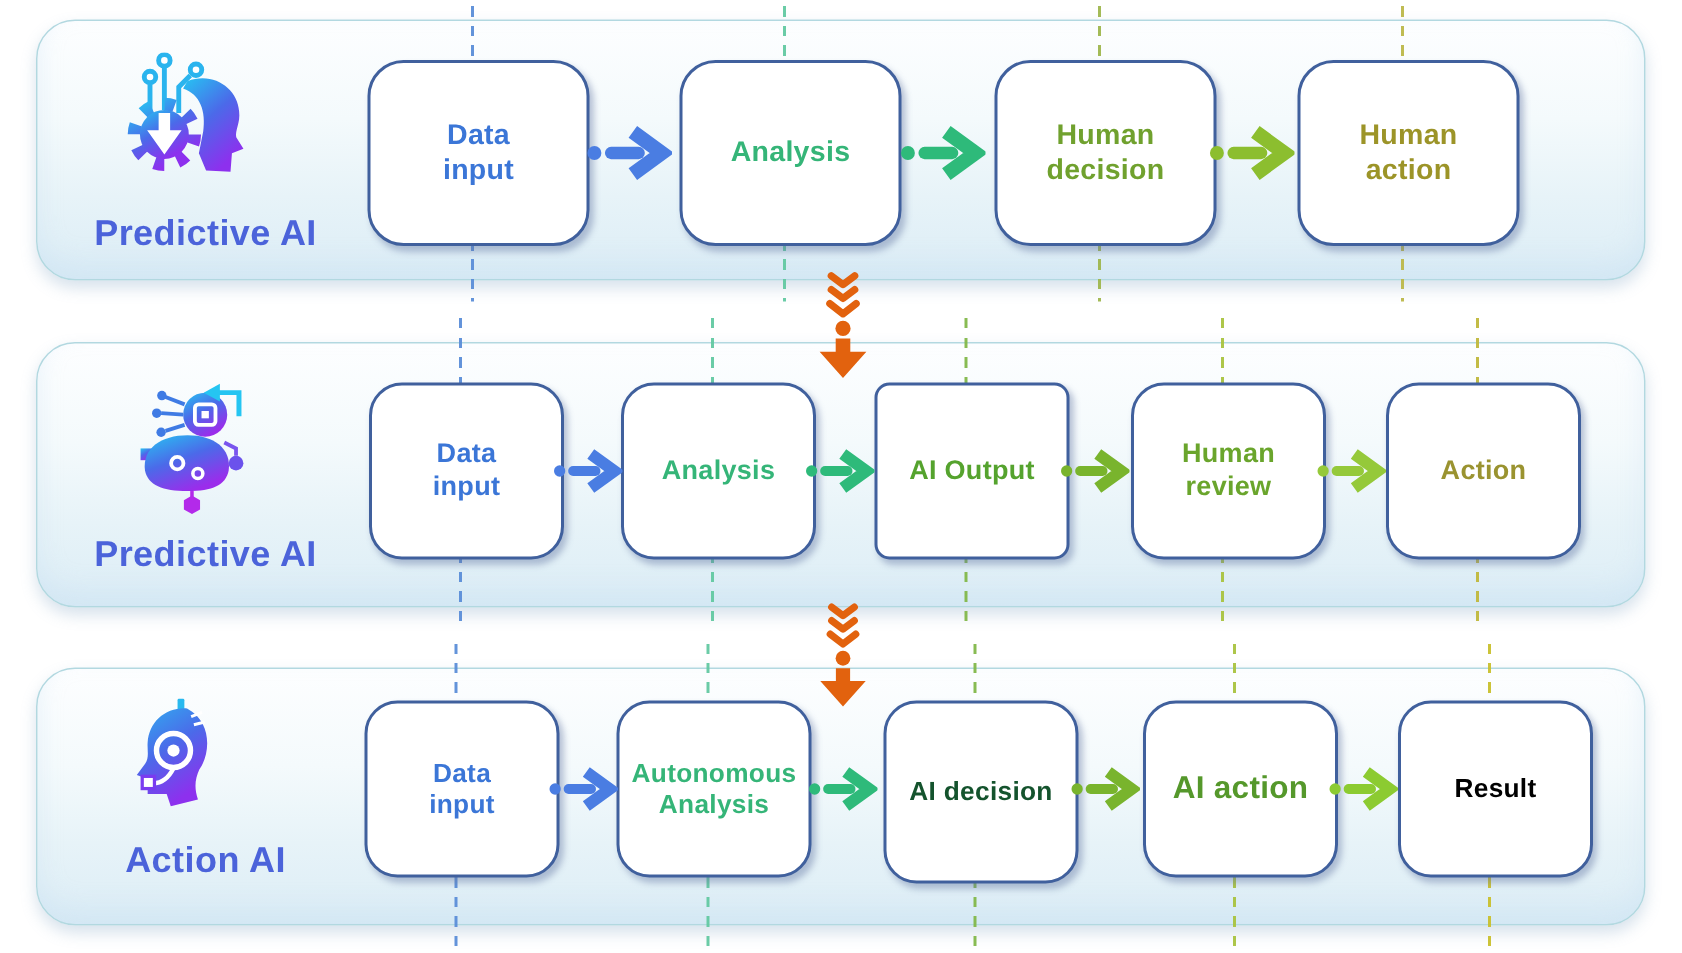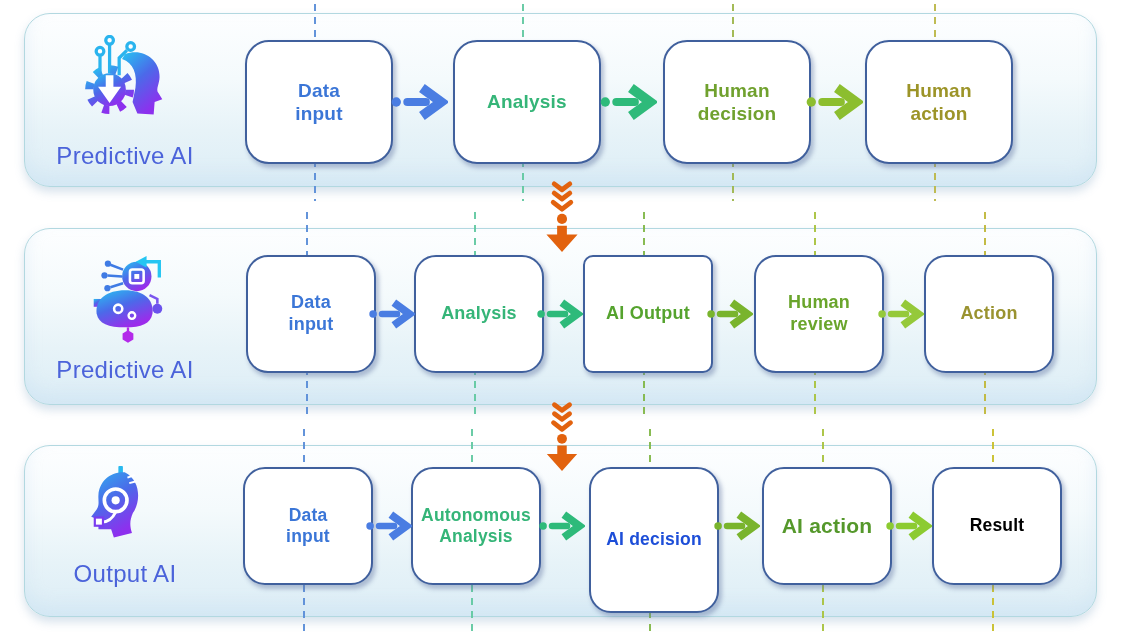--- a/index.html
+++ b/index.html
@@ -12,21 +12,21 @@
     background:linear-gradient(180deg,#fdfeff 0%,#f4fafc 38%,#e7f3f8 68%,#dcedf6 100%);
     box-shadow:0 5px 10px rgba(110,150,185,.28), inset 0 -10px 16px rgba(195,222,240,.35);
   }
   .guide{position:absolute;width:2px;z-index:1;opacity:.95;}
   .step-box{
     position:absolute;background:#ffffff;border:2px solid #40609d;z-index:2;
     box-shadow:2.5px 3.5px 4px rgba(95,115,160,.42);
     display:flex;align-items:center;justify-content:center;text-align:center;
     font-weight:bold;white-space:pre-line;line-height:1.22;letter-spacing:.2px;
   }
-  .row-label{position:absolute;transform:translateX(-50%);font-weight:normal;z-index:2;white-space:nowrap;letter-spacing:.3px;}
+  .row-label{position:absolute;transform:translateX(-50%);font-weight:bold;z-index:2;white-space:nowrap;letter-spacing:.3px;margin-left:12px;}
   .icon-wrap{position:absolute;z-index:2;line-height:0;}
   .harrow{position:absolute;z-index:2;line-height:0;}
   .darrow{position:absolute;z-index:3;line-height:0;}
 </style>
 </head>
 <body>
 
 <div id="canvas">
     <div class="panel" style="left: 24px; top: 13px; width: 1071px; height: 172px;"></div>
     <div class="guide" style="left: 314px; top: 4px; height: 197px; background: repeating-linear-gradient(rgb(91, 142, 216) 0px, rgb(91, 142, 216) 7px, transparent 7px, transparent 13px);"></div>
@@ -157,26 +157,26 @@
     </linearGradient>
         </defs>
     <rect x="40" y="1" width="5" height="12" rx="1" fill="#28b9ef"></rect>
     <path d="M47,8 C31,7 19,18 18,33 C17.5,39 19.5,44 16,49 L10,57 L18,60 L18,71 L32,71 L35,80 L55,75 C52,66 53,60 56,53 C64,42 66,18 47,8 Z" fill="url(#agrad)"></path>
     <path d="M50,14 L58,11 M52,20 L60,18" stroke="#fff" stroke-width="2.2"></path>
     <circle cx="37" cy="39" r="12.5" fill="none" stroke="#fff" stroke-width="4"></circle>
     <circle cx="37" cy="39" r="4.5" fill="#fff"></circle>
     <path d="M37,52 C33,60 28,63 22,63" fill="none" stroke="#fff" stroke-width="3.2"></path>
     <rect x="14" y="58" width="9" height="9" fill="#fff" stroke="#7a3bf0" stroke-width="2.4"></rect>
   </svg></div>
-    <div class="row-label" style="left: 125px; top: 560px; font-size: 24px; color: rgb(75, 99, 218);">Output AI</div>
+    <div class="row-label" style="left: 125px; top: 560px; font-size: 24px; color: rgb(75, 99, 218);">Action AI</div>
     <div class="step-box" style="left: 243px; top: 467px; width: 118px; height: 114px; border-radius: 22px; font-size: 17.5px; color: rgb(59, 118, 215); padding: 0px 4px; box-sizing: content-box;">Data
 input</div>
     <div class="step-box" style="left: 411px; top: 467px; width: 118px; height: 114px; border-radius: 22px; font-size: 17.5px; color: rgb(53, 181, 120); padding: 0px 4px; box-sizing: content-box;">Autonomous
 Analysis</div>
-    <div class="step-box" style="left: 589px; top: 467px; width: 118px; height: 114px; border-radius: 22px; font-size: 17.5px; color: #1d4ed8; padding: 14px 4px; box-sizing: content-box;">AI decision</div>
+    <div class="step-box" style="left: 589px; top: 467px; width: 118px; height: 114px; border-radius: 22px; font-size: 17.5px; color: #14532d; padding: 2px 4px; box-sizing: content-box;">AI decision</div>
     <div class="step-box" style="left: 762px; top: 467px; width: 118px; height: 114px; border-radius: 22px; font-size: 21px; color: rgb(85, 152, 43); padding: 0px 4px; box-sizing: content-box;">AI action</div>
     <div class="step-box" style="left: 932px; top: 467px; width: 118px; height: 114px; border-radius: 22px; font-size: 17.5px; color: #000000; padding: 0px 4px; box-sizing: content-box;">Result</div>
     <div class="harrow" style="left: 364.5px; top: 506px;"><svg width="47" height="40" viewBox="0 0 60 44">
     <circle cx="6.5" cy="22" r="4.8" fill="#4a7de2"></circle>
     <path d="M18 22 H37" stroke="#4a7de2" stroke-width="8.5" stroke-linecap="round" fill="none"></path>
     <path d="M33 7.5 L53 22 L33 36.5" fill="none" stroke="#4a7de2" stroke-width="10" stroke-linejoin="miter"></path>
   </svg></div>
     <div class="harrow" style="left: 537.5px; top: 506px;"><svg width="47" height="40" viewBox="0 0 60 44">
     <circle cx="6.5" cy="22" r="4.8" fill="#2eba7a"></circle>
     <path d="M18 22 H37" stroke="#2eba7a" stroke-width="8.5" stroke-linecap="round" fill="none"></path>

